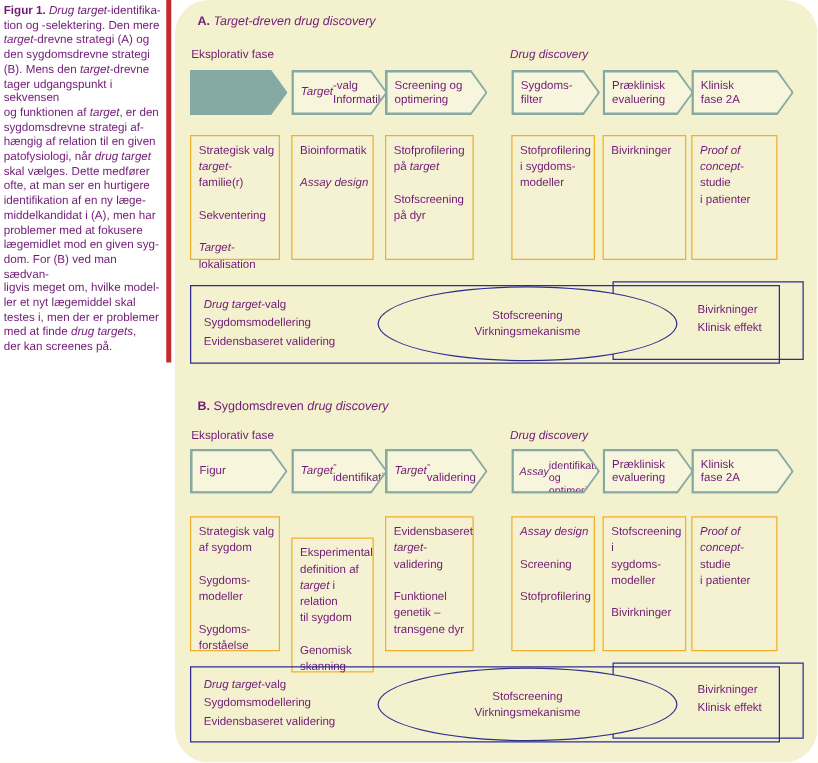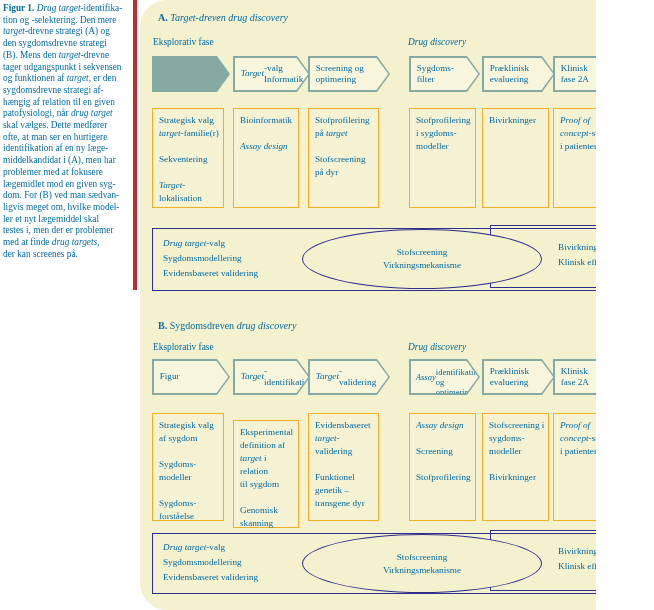--- a/index.html
+++ b/index.html
@@ -1,17 +1,17 @@
 <!DOCTYPE html>
 <html><head>
 <meta charset="utf-8">
 <style>
   html,body{margin:0;padding:0;background:#ffffff;}
-  #app{position:relative;width:596px;height:610px;background:#ffffff;overflow:hidden;
-       font-family:Liberation Serif, serif;color:#0369a1;}
+  #app{position:relative;width:654px;height:610px;background:#ffffff;overflow:hidden;
+       font-family:Liberation Sans, sans-serif;color:#701a75;}
   .caption{position:absolute;left:3px;top:3px;width:129px;font-size:9.3px;line-height:11.7px;}
   .redbar{position:absolute;left:133px;top:0;width:4px;height:290px;background:#c32a2e;}
   .panel{position:absolute;left:140px;top:0;width:514px;height:610px;background:#f4f1cf;border-radius:27px;}
   .section{position:absolute;left:0;width:514px;}
   .sec-title{position:absolute;font-size:10px;white-space:nowrap;}
   .phase{position:absolute;font-size:9.4px;white-space:nowrap;}
   .arrow{position:absolute;height:36px;}
   .arrow .shape{position:absolute;left:0;top:0;right:0;bottom:0;background:#85a9a3;
        clip-path:polygon(0 0,calc(100% - 13px) 0,100% 50%,calc(100% - 13px) 100%,0 100%);}
   .arrow .inner{position:absolute;left:1.7px;top:1.7px;right:1.7px;bottom:1.7px;background:#f7f5db;
@@ -105,21 +105,21 @@
       <div class="arrow" style="left:342px;top:51px;width:73px;">
         <div class="shape"></div>
         <div class="inner">Præklinisk<br>evaluering</div>
       </div>
       <div class="arrow" style="left:413px;top:51px;width:82px;">
         <div class="shape"></div>
         <div class="inner">Klinisk<br>fase 2A</div>
       </div>
 
       <div class="ybox" style="left:12px;top:105px;width:72px;height:108px;">Strategisk valg<br>af sygdom<br><br>Sygdoms-<br>modeller<br><br>Sygdoms-<br>forståelse</div>
-      <div class="ybox" style="left:93px;top:112px;width:66px;height:108px;">Eksperimental<br>definition af<br><i>target</i> i relation<br>til sygdom<br><br>Genomisk<br>skanning</div>
+      <div class="ybox" style="left:93px;top:122px;width:66px;height:108px;">Eksperimental<br>definition af<br><i>target</i> i relation<br>til sygdom<br><br>Genomisk<br>skanning</div>
       <div class="ybox" style="left:168px;top:105px;width:71px;height:108px;">Evidensbaseret<br><i>target</i>-<br>validering<br><br>Funktionel<br>genetik –<br>transgene dyr</div>
       <div class="ybox" style="left:269px;top:105px;width:67px;height:108px;"><i>Assay design</i><br><br>Screening<br><br>Stofprofilering</div>
       <div class="ybox" style="left:342px;top:105px;width:67px;height:108px;">Stofscreening i<br>sygdoms-<br>modeller<br><br>Bivirkninger</div>
       <div class="ybox" style="left:413px;top:105px;width:69px;height:108px;"><i>Proof of</i><br><i>concept</i>-studie<br>i patienter</div>
 
       <div class="blue-rect" style="left:12px;top:225px;width:472px;height:61px;z-index:1;"></div>
       <div class="blue-rect" style="left:350px;top:222px;width:153px;height:61px;z-index:2;"></div>
       <div class="ellipse" style="left:162px;top:226px;width:238px;height:57px;">Stofscreening<br>Virkningsmekanisme</div>
       <div class="sumtext" style="left:23px;top:232px;"><i>Drug target</i>-valg<br>Sygdomsmodellering<br>Evidensbaseret validering</div>
       <div class="sumtext" style="left:418px;top:236px;">Bivirkninger<br>Klinisk effekt</div>

